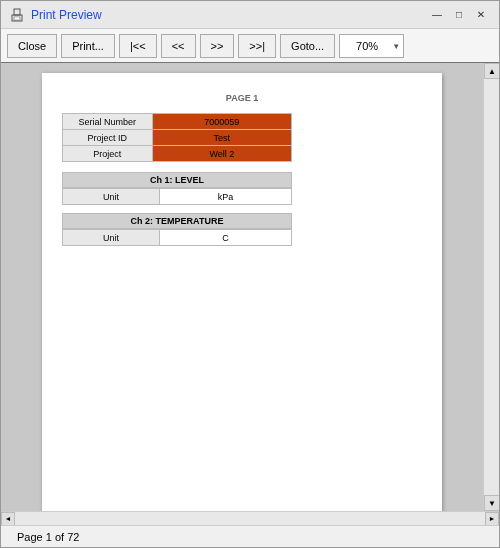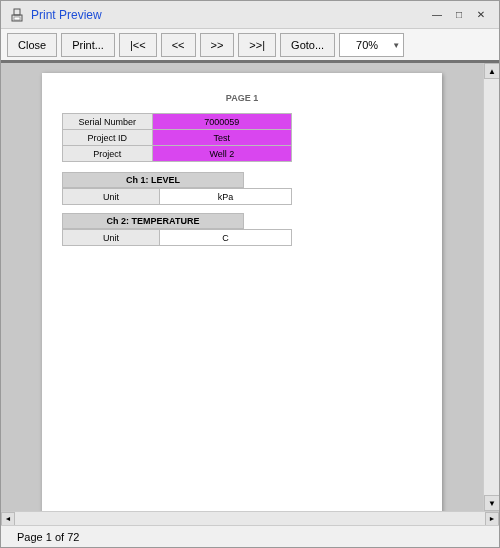--- a/index.html
+++ b/index.html
@@ -51,21 +51,21 @@
       border: none;
       cursor: pointer;
       display: flex;
       align-items: center;
       justify-content: center;
       font-size: 10px;
       color: #333;
     }
     .toolbar {
       background: #f5f5f5;
-      border-bottom: 3px solid #737373;
+      border-bottom: 1px solid #737373;
       display: flex;
       align-items: center;
       padding: 4px 6px;
       gap: 4px;
       height: 34px;
       flex-shrink: 0;
     }
     .tb-btn {
       height: 24px;
       padding: 2px 10px;
@@ -165,25 +165,25 @@
       padding: 2px 4px;
       height: 16px;
     }
     .data-table td.label-cell {
       background: #e8e8e8;
       width: 90px;
       color: #000;
       font-weight: normal;
     }
     .data-table td.value-cell {
-      background: #d946ef;
+      background: #c2410c;
       width: 140px;
     }
     .section-header {
-      width: 182px;
+      width: 230px;
       background: #d0d0d0;
       border: 1px solid #bbb;
       padding: 2px 4px;
       font-size: 9px;
       font-weight: bold;
       height: 16px;
       margin-bottom: 0;
     }
     .section-table {
       width: 230px;

